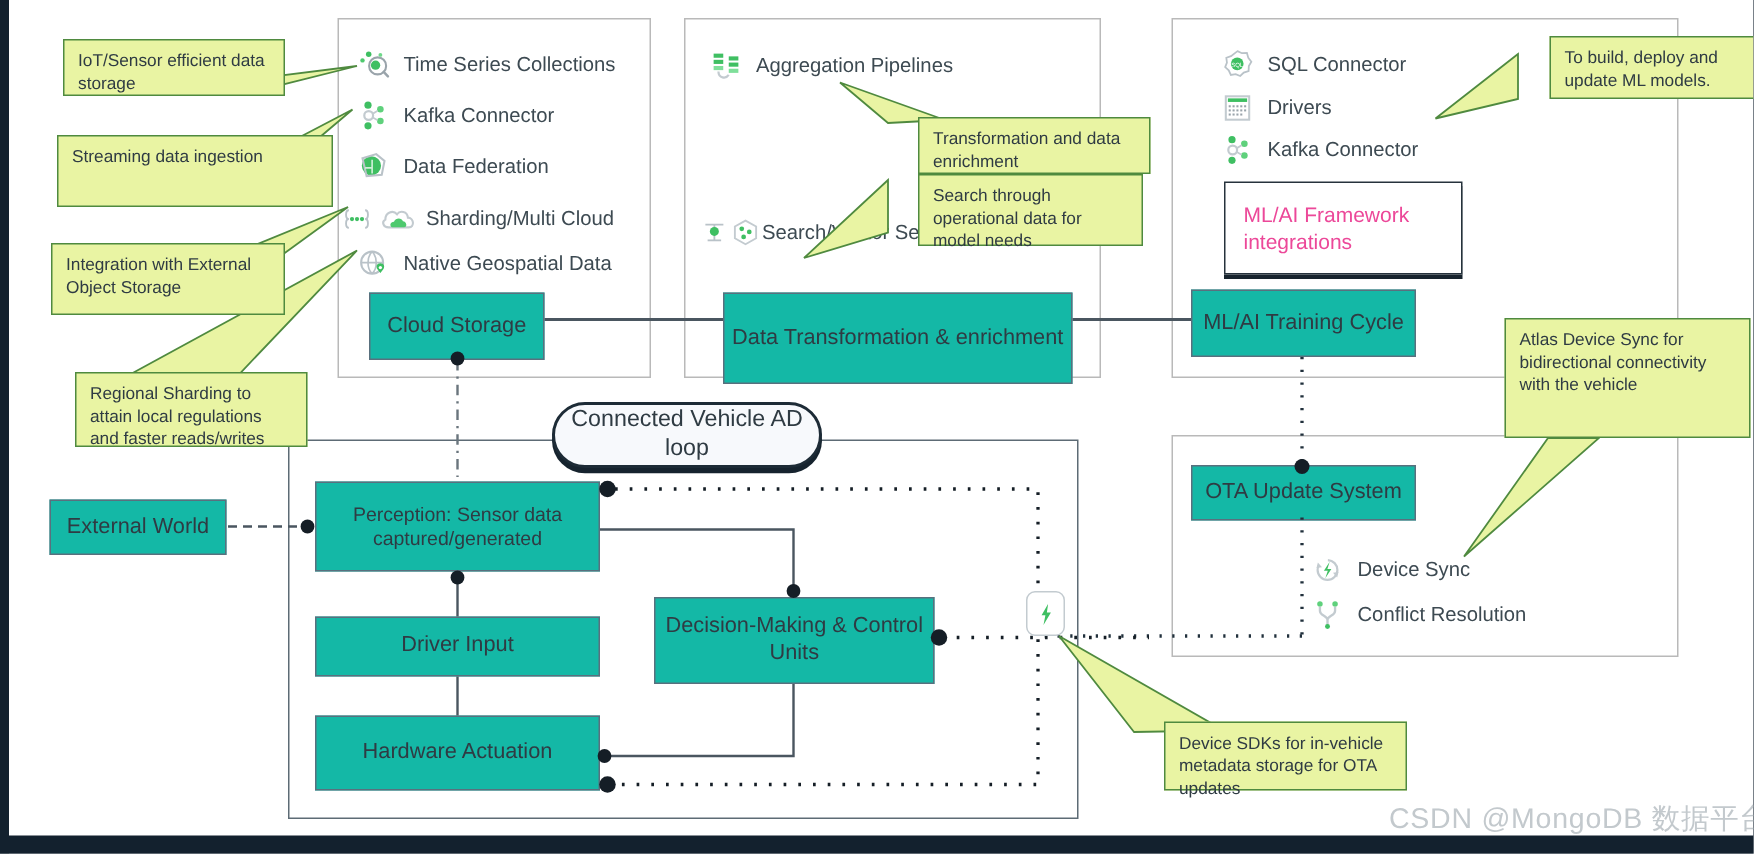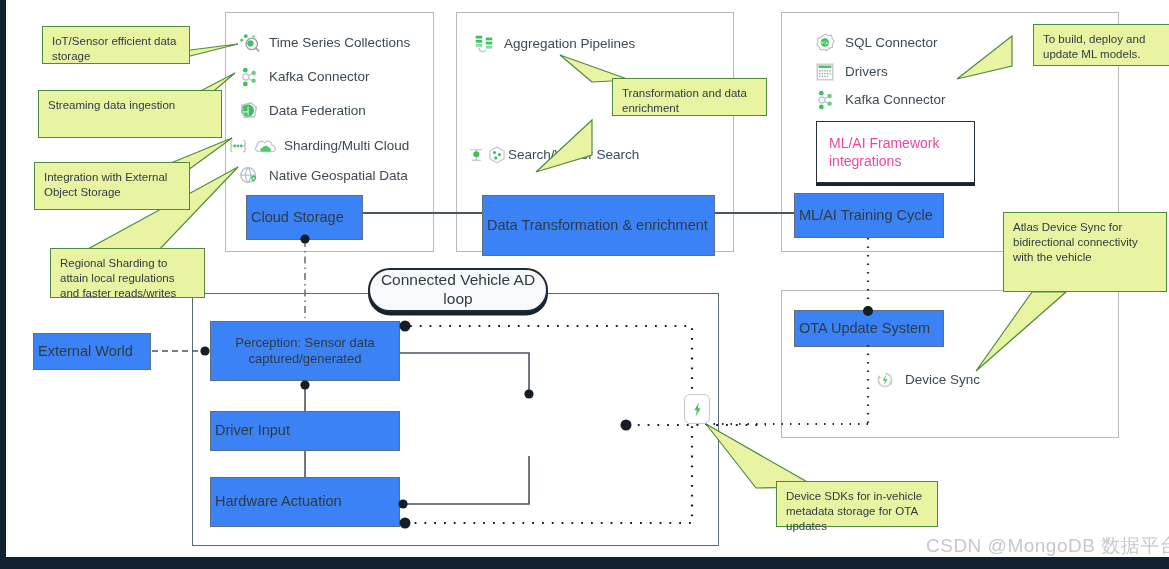--- a/index.html
+++ b/index.html
@@ -25,23 +25,23 @@
     align-items:center;
     gap:9px;
     font-size:13.5px;
     color:#3d4a52;
     white-space:nowrap;
   }
   .feat .lbl { line-height:1; }
   .icon { width:22px; height:22px; flex:0 0 22px; display:block; }
   .pbox {
     position:absolute;
-    background:#3b82f6;
+    background:#14b8a6;
     border:1.5px solid #59707e;
-    display:flex; align-items:center; justify-content:flex-start;
+    display:flex; align-items:center; justify-content:center;
     text-align:center;
     font-size:14.5px;
     color:#2f3b43;
     line-height:1.22;
     padding:2px 4px;
   }
   .wbox {
     position:absolute;
     background:#ffffff;
     border:1.6px solid #26323c;
@@ -265,20 +265,29 @@
   <div class="feat" style="left:868px;top:369px;">
     <svg class="icon" viewBox="0 0 24 24">
       <circle cx="12" cy="12" r="7.2" fill="none" stroke="#c3cbd0" stroke-width="1.6" stroke-dasharray="26 8"></circle>
       <path d="M5 6.5 L4 10.5 L8 10 Z" fill="#c3cbd0"></path>
       <path d="M19 17.5 L20 13.5 L16 14 Z" fill="#c3cbd0"></path>
       <path d="M13.6 6 L9.4 12.6 H12.2 L10.4 18 L14.8 11.2 H11.9 Z" fill="#3fbf62"></path>
     </svg>
     <span class="lbl">Device Sync</span>
   </div>
 
+  <div class="feat" style="left:868px;top:399px;">
+    <svg class="icon" viewBox="0 0 24 24">
+      <circle cx="6.5" cy="4" r="2" fill="#5fd17c"></circle>
+      <circle cx="17.5" cy="4" r="2" fill="#5fd17c"></circle>
+      <path d="M6.5 6 V9 C6.5 12.5 12 12.5 12 15.5 V19.5 M17.5 6 V9 C17.5 12.5 12 12.5 12 15.5" fill="none" stroke="#c3cbd0" stroke-width="1.7"></path>
+      <circle cx="12" cy="20.4" r="1.8" fill="#3fbf62"></circle>
+    </svg>
+    <span class="lbl">Conflict Resolution</span>
+  </div>
 
   <div class="panel" style="left:186px;top:293px;width:527px;height:253px;border-color:#5d6b75;border-width:1.6px;"></div>
 
   <div class="pill" style="left:362px;top:268px;width:180px;height:44px;">
     <span>Connected Vehicle AD loop</span>
   </div>
 
   <div class="pbox" style="left:27px;top:333px;width:118px;height:37px;">
     <span>External World</span>
   </div>
@@ -288,20 +297,23 @@
   </div>
 
   <div class="pbox" style="left:204px;top:411px;width:190px;height:40px;">
     <span>Driver Input</span>
   </div>
 
   <div class="pbox" style="left:204px;top:477px;width:190px;height:50px;">
     <span>Hardware Actuation</span>
   </div>
 
+  <div class="pbox" style="left:430px;top:398px;width:187px;height:58px;">
+    <span>Decision-Making &amp; Control Units</span>
+  </div>
 
   <svg class="wire" style="left:0;top:0;width:1169px;height:569px;">
 
     <path d="M146,351 L196,351" stroke="#4a5660" stroke-width="1.6" fill="none" stroke-dasharray="6 4"></path>
     <circle cx="199" cy="351" r="4.6" fill="#151e26"></circle>
 
     <path d="M299,381 L299,411" stroke="#4a5660" stroke-width="1.6"></path>
     <circle cx="299" cy="385" r="4.6" fill="#151e26"></circle>
 
     <path d="M299,451 L299,477" stroke="#4a5660" stroke-width="1.6"></path>
@@ -355,20 +367,23 @@
   </div>
   <div class="callout" style="left:6px;top:162px;width:156px;height:48px;">
     <span>Integration with External Object Storage</span>
   </div>
   <div class="callout" style="left:22px;top:248px;width:155px;height:50px;">
     <span>Regional Sharding to attain local regulations and faster reads/writes</span>
   </div>
   <div class="callout" style="left:584px;top:78px;width:155px;height:38px;">
     <span>Transformation and data enrichment</span>
   </div>
+  <div class="callout" style="left:584px;top:116px;width:150px;height:48px;">
+    <span>Search through operational data for model needs</span>
+  </div>
   <div class="callout" style="left:1005px;top:24px;width:156px;height:42px;">
     <span>To build, deploy and update ML models.</span>
   </div>
   <div class="callout" style="left:975px;top:212px;width:164px;height:80px;">
     <span>Atlas Device Sync for bidirectional connectivity with the vehicle</span>
   </div>
   <div class="callout" style="left:748px;top:481px;width:162px;height:46px;">
     <span>Device SDKs for in-vehicle metadata storage for OTA updates</span>
   </div>
 

